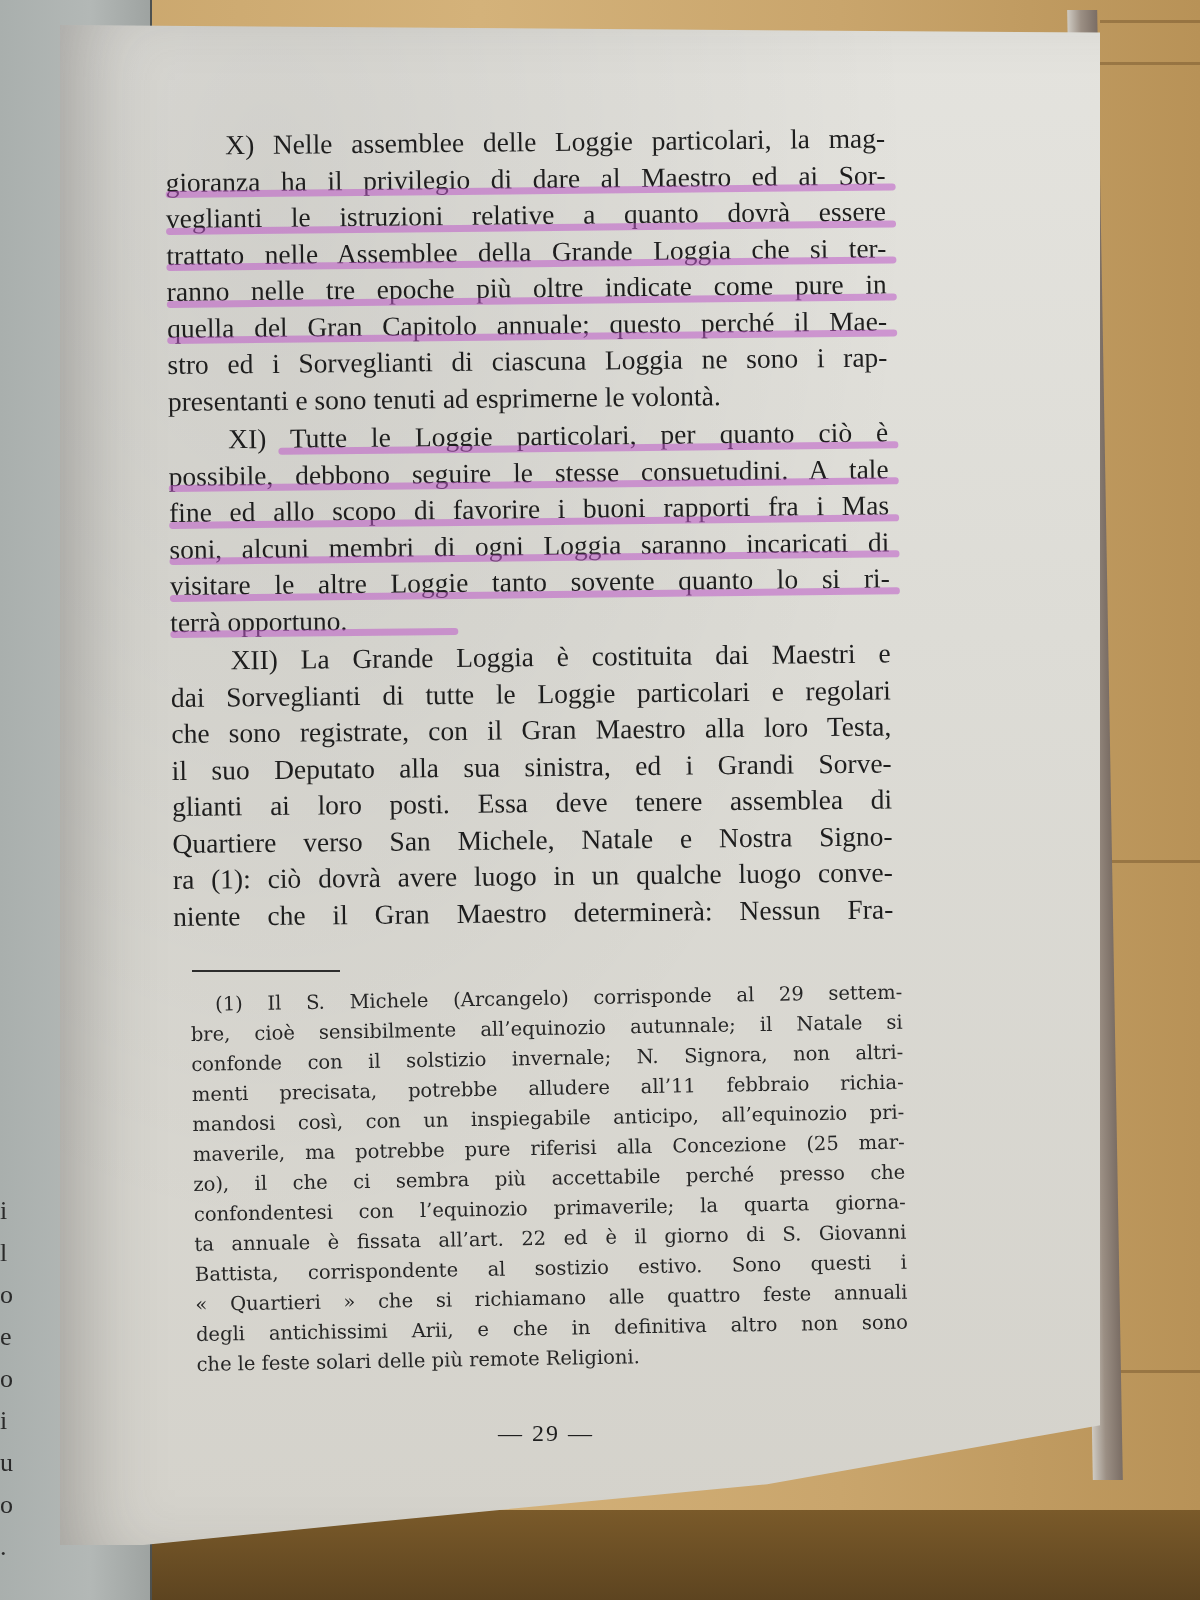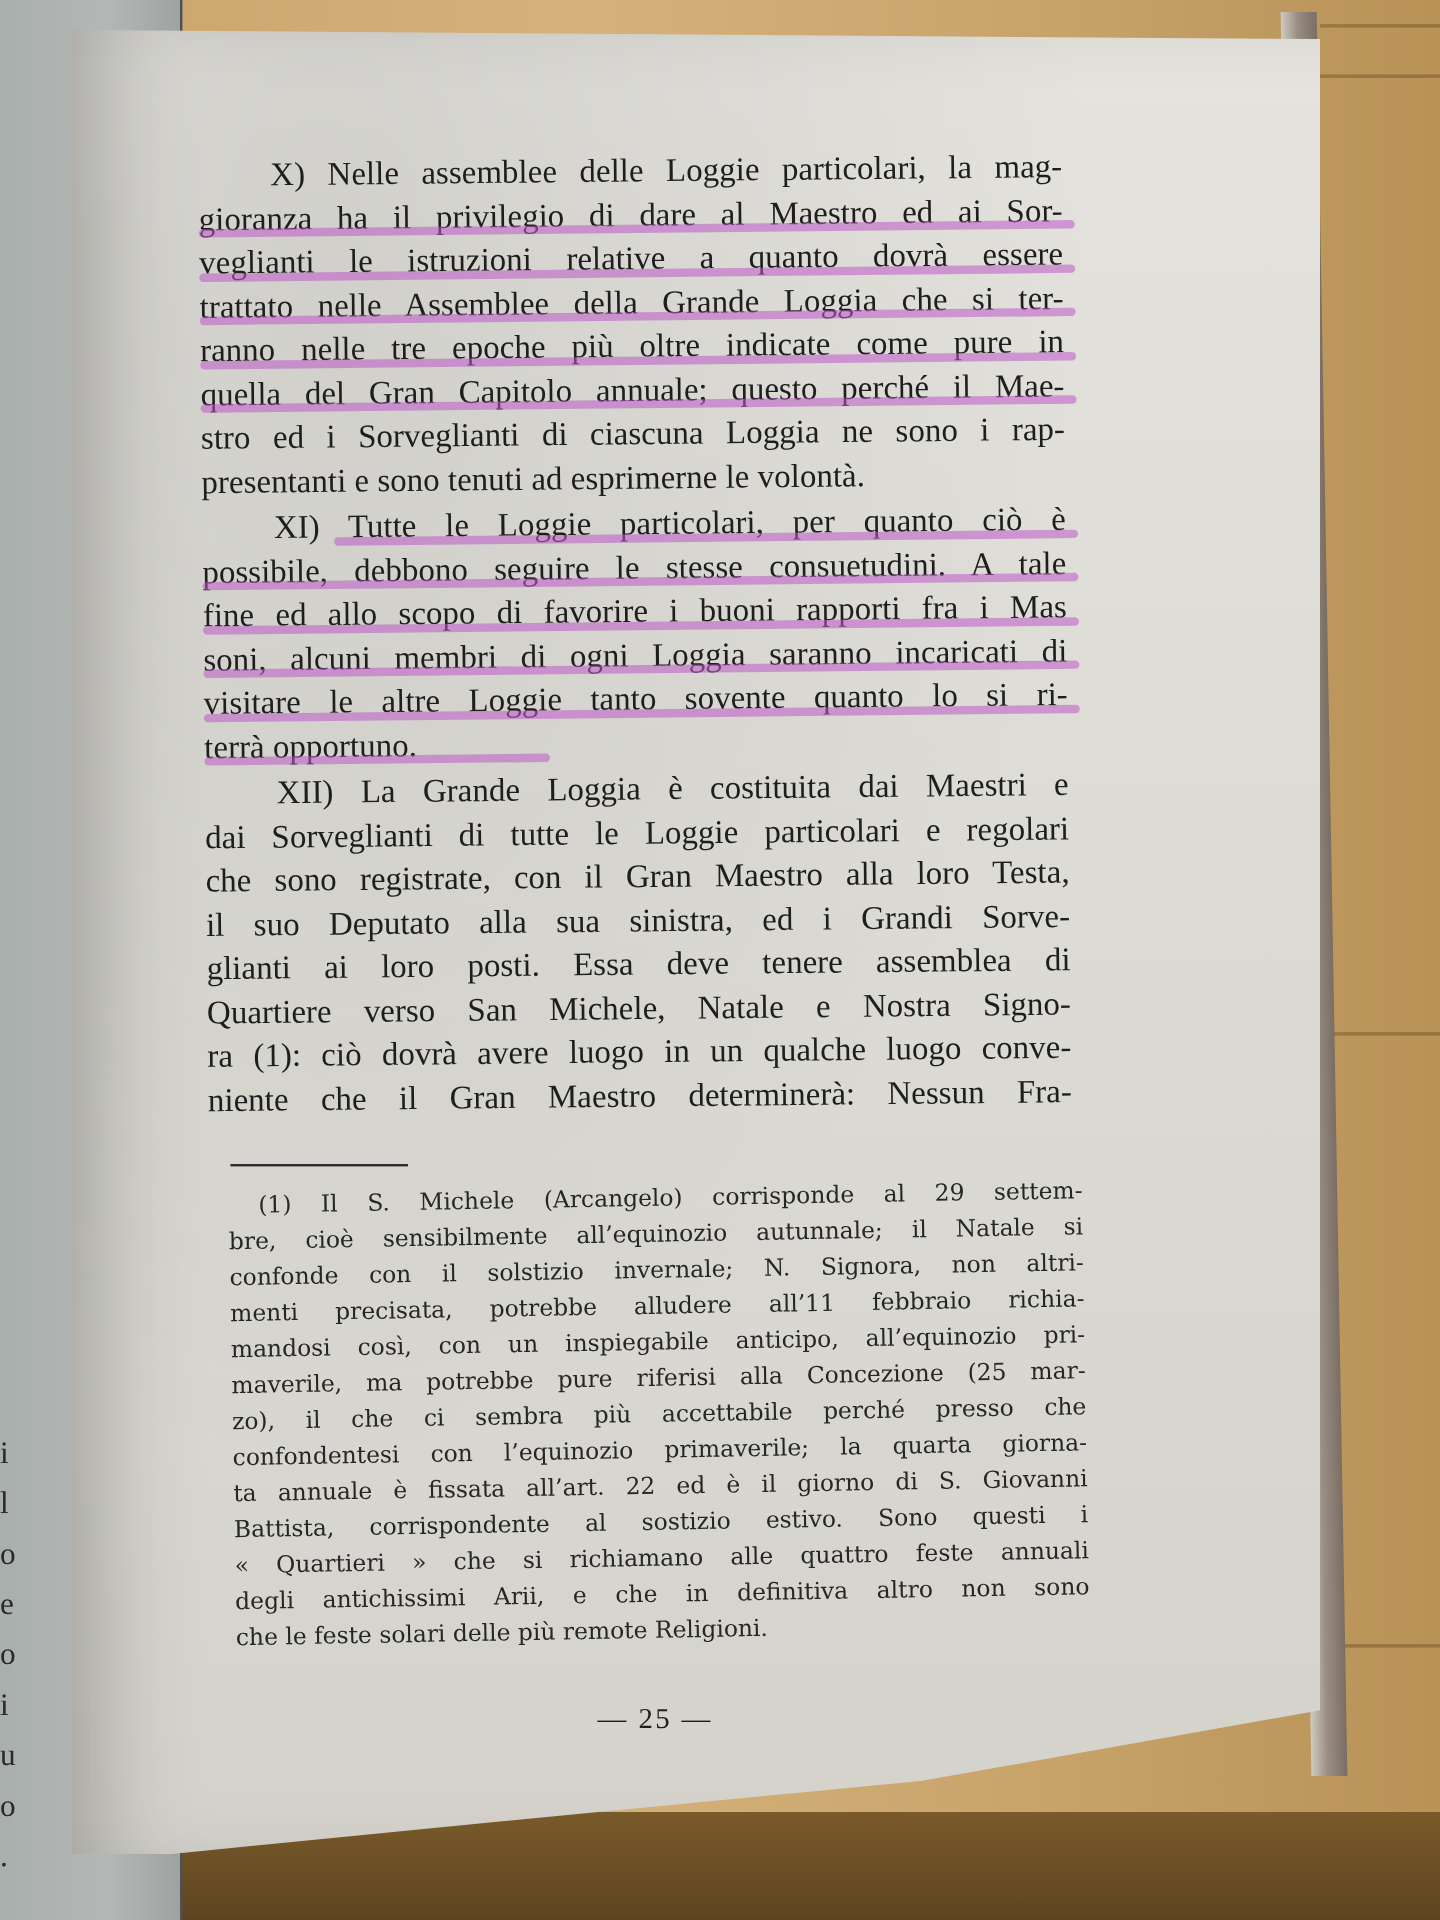--- a/index.html
+++ b/index.html
@@ -212,14 +212,14 @@
     <span class="line">maverile, ma potrebbe pure riferisi alla Concezione (25 mar-</span>
     <span class="line">zo), il che ci sembra più accettabile perché presso che</span>
     <span class="line">confondentesi con l’equinozio primaverile; la quarta giorna-</span>
     <span class="line">ta annuale è fissata all’art. 22 ed è il giorno di S. Giovanni</span>
     <span class="line">Battista, corrispondente al sostizio estivo. Sono questi i</span>
     <span class="line">« Quartieri » che si richiamano alle quattro feste annuali</span>
     <span class="line">degli antichissimi Arii, e che in definitiva altro non sono</span>
     <span class="line last">che le feste solari delle più remote Religioni.</span>
   </div>
 
-  <div class="page-number">— 25 —</div>
+  <div class="page-number">— 29 —</div>
 </div>
 
 </body></html>

